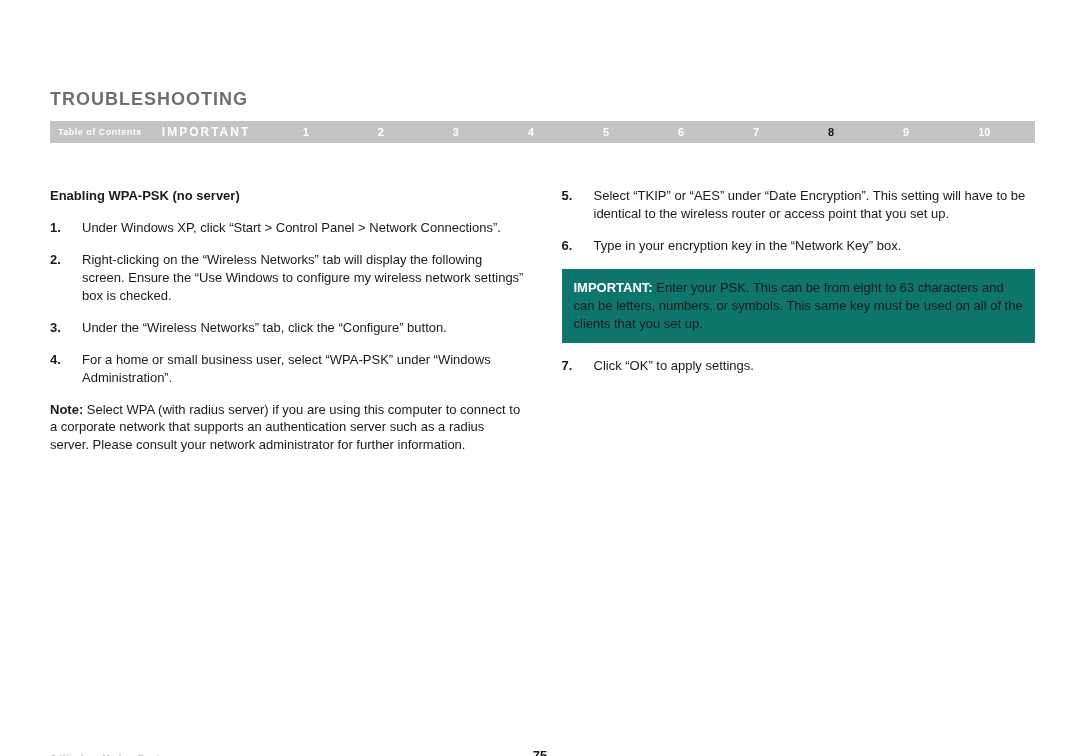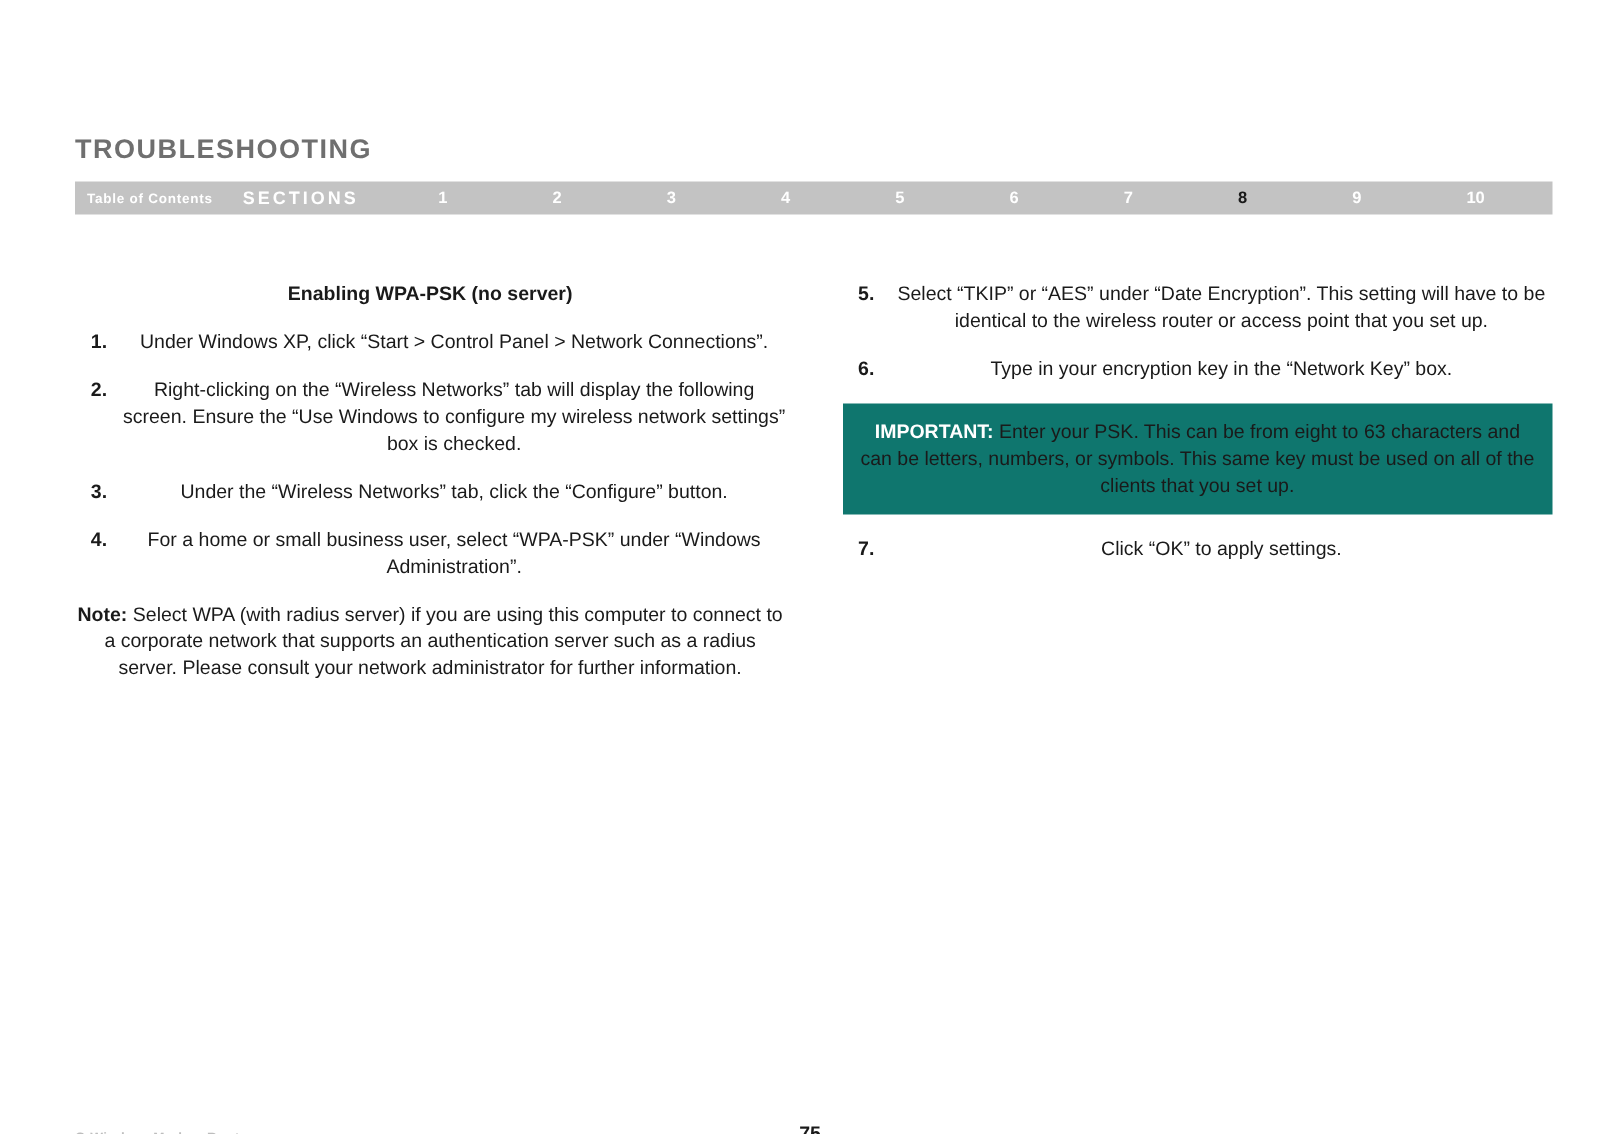--- a/index.html
+++ b/index.html
@@ -5,42 +5,42 @@
   * { margin: 0; padding: 0; box-sizing: border-box; }
   html, body { width: 1080px; height: 756px; background: #ffffff; font-family: Arial, Helvetica, sans-serif; color: #1a1a1a; overflow: hidden; }
   .page { position: relative; width: 1080px; height: 756px; margin-top: 39px; }
   .title { position: absolute; top: 50px; left: 50px; font-size: 18px; font-weight: bold; letter-spacing: 1px; color: #6f6f6f; }
   .navbar { position: absolute; top: 82px; left: 50px; right: 45px; height: 22px; background: #c3c3c3; display: flex; align-items: center; }
   .nav-toc { font-size: 9px; font-weight: bold; color: #ffffff; letter-spacing: 0.5px; padding-left: 8px; padding-right: 20px; white-space: nowrap; }
   .nav-sections { font-size: 12px; font-weight: bold; color: #ffffff; letter-spacing: 2px; padding-right: 8px; }
   .nav-nums { flex: 1; display: flex; justify-content: space-around; align-items: center; padding: 0 10px; }
   .nav-nums span { font-size: 11px; font-weight: bold; color: #ffffff; cursor: pointer; }
   .nav-nums span.active { color: #1a1a1a; }
-  .content { position: absolute; top: 148px; left: 50px; right: 45px; display: flex; gap: 38px; text-align: center; }
+  .content { position: absolute; top: 148px; left: 50px; right: 45px; display: flex; gap: 38px; }
   .col { flex: 1; font-size: 13px; line-height: 1.38; }
   .subhead { font-weight: bold; font-size: 13px; margin-bottom: 14px; }
   .item { display: flex; margin-bottom: 14px; }
   .num { width: 32px; flex-shrink: 0; font-weight: bold; }
   .txt { flex: 1; }
   .note-row { margin-bottom: 14px; }
   .note-label { font-weight: bold; }
   .callout { background: #0f766e; padding: 10px 12px; margin: 6px 0 14px 0; font-size: 13px; line-height: 1.38; }
   .callout .imp { font-weight: bold; color: #ffffff; }
   .footer-left { position: absolute; bottom: 32px; left: 50px; font-size: 9px; font-weight: bold; color: #bdbdbd; letter-spacing: 0.3px; }
   .footer-page { position: absolute; bottom: 32px; left: 0; right: 0; text-align: center; font-size: 13px; font-weight: bold; color: #1a1a1a; }
 </style>
 </head>
 <body>
 
 <div class="page">
   <div class="title">TROUBLESHOOTING</div>
 
   <div class="navbar">
     <div class="nav-toc">Table of Contents</div>
-    <div class="nav-sections">SECTIONS</div>
+    <div class="nav-sections">IMPORTANT</div>
     <div class="nav-nums">
       <span>1</span>
       <span>2</span>
       <span>3</span>
       <span>4</span>
       <span>5</span>
       <span>6</span>
       <span>7</span>
       <span class="active">8</span>
       <span>9</span>

